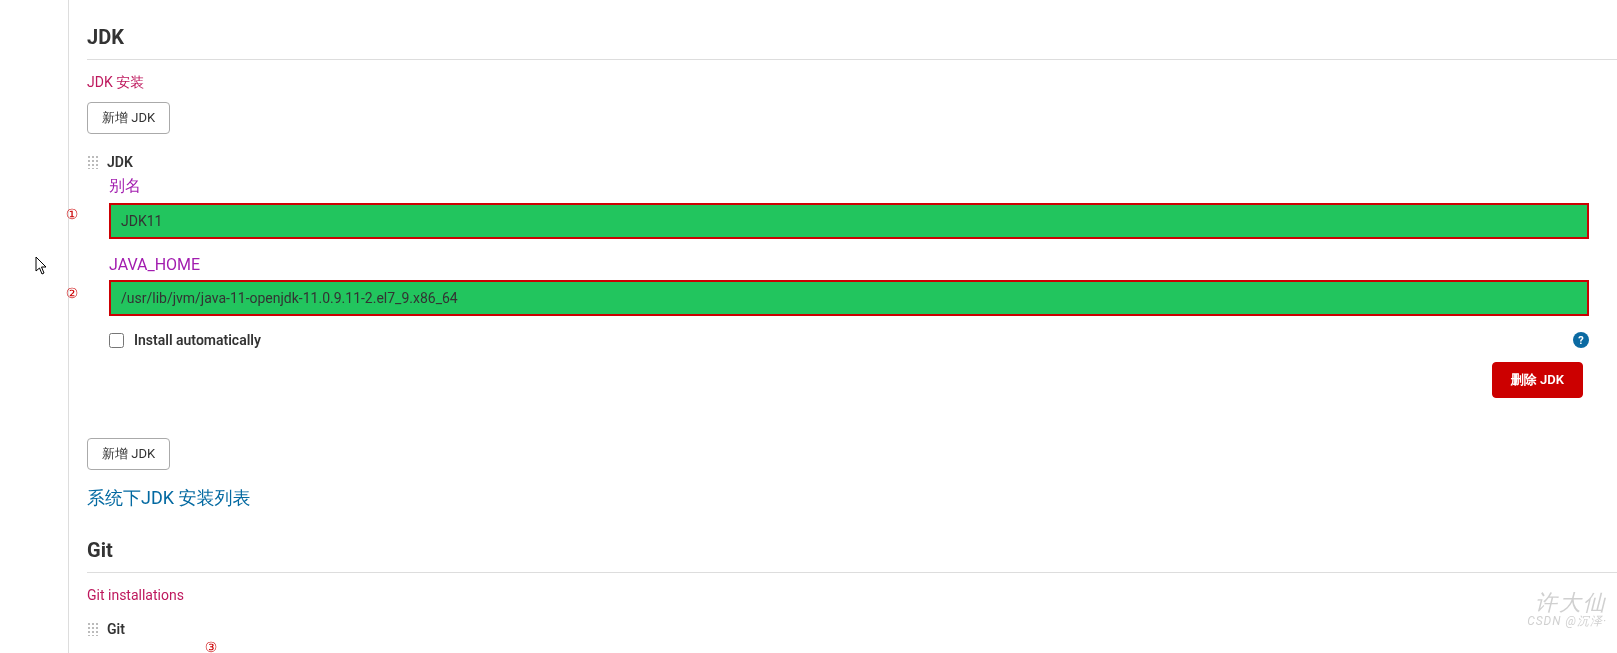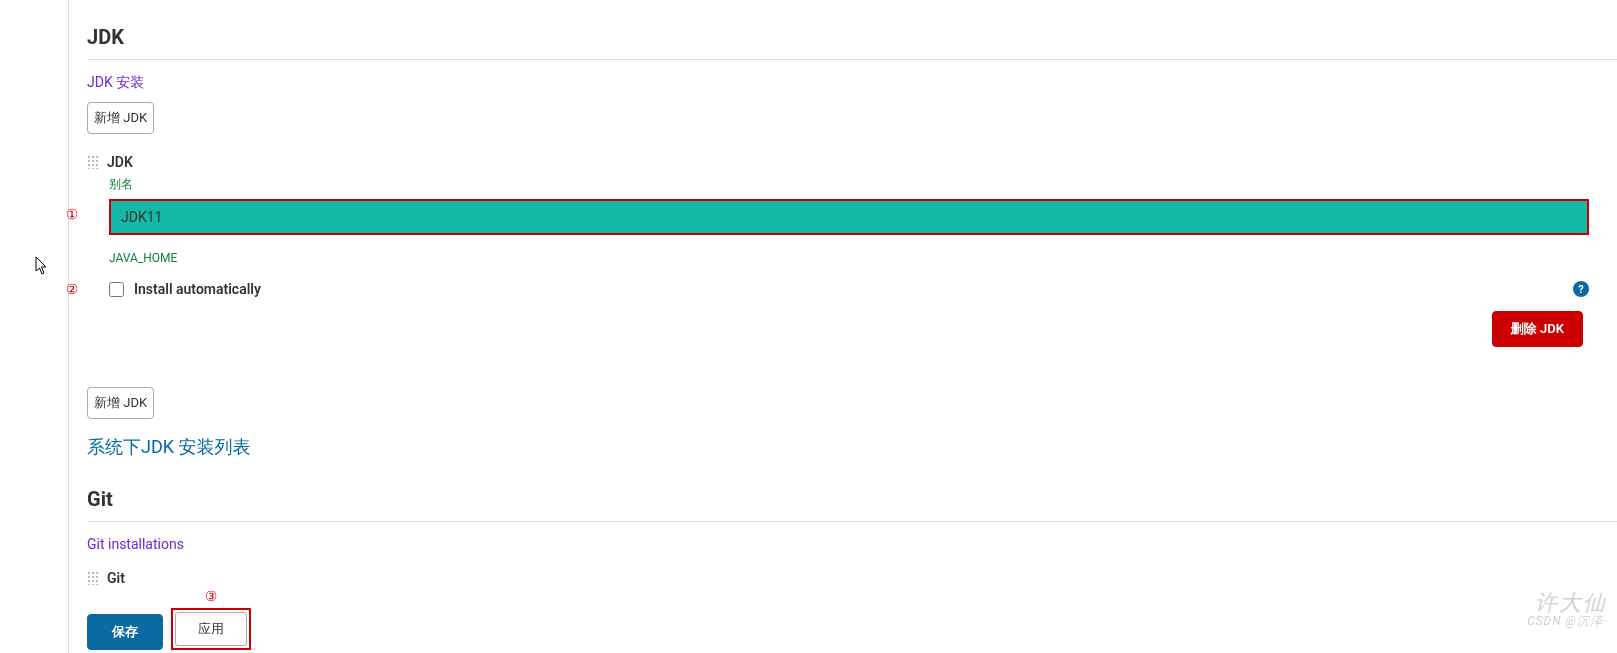--- a/index.html
+++ b/index.html
@@ -20,30 +20,30 @@
     font-size: 20px;
     font-weight: 700;
     color: #333;
     margin-bottom: 8px;
     border-bottom: 1px solid #ddd;
     padding-bottom: 10px;
     padding-right: 28px;
   }
   .section-sub {
     font-size: 14px;
-    color: #6d28d9;
+    color: #be185d;
     margin: 14px 0 10px 0;
   }
   .btn {
     display: inline-block;
     border: 1px solid #aaa;
     background: #fff;
     color: #333;
     font-size: 13px;
-    padding: 6px 6px;
+    padding: 6px 14px;
     border-radius: 4px;
     cursor: pointer;
     font-family: inherit;
   }
   .btn-primary {
     background: #0b6aa2;
     border-color: #0b6aa2;
     color: #fff;
     padding: 8px 24px;
     font-weight: 600;
@@ -79,29 +79,29 @@
     font-size: 14px;
     color: #333;
     font-weight: 600;
   }
   .field-row {
     position: relative;
     margin-left: 22px;
     margin-bottom: 16px;
   }
   .field-label {
-    font-size: 12px;
-    color: #15803d;
+    font-size: 16px;
+    color: #a21caf;
     margin-bottom: 6px;
     display: block;
   }
   .text-input {
     width: 100%;
     border: 2px solid #cc0003;
-    background: #14b8a6;
+    background: #22c55e;
     font-size: 14px;
     padding: 8px 10px;
     color: #333;
     font-family: inherit;
     outline: none;
   }
   .annot-badge {
     position: absolute;
     left: -46px;
     width: 18px;
@@ -240,20 +240,21 @@
 
     <div class="field-row">
       <span class="annot-badge" style="top:30px;">①</span>
       <label class="field-label">别名</label>
       <input type="text" class="text-input" value="JDK11" style="">
     </div>
 
     <div class="field-row">
       <span class="annot-badge" style="top:30px;">②</span>
       <label class="field-label">JAVA_HOME</label>
+      <input type="text" class="text-input" value="/usr/lib/jvm/java-11-openjdk-11.0.9.11-2.el7_9.x86_64" style="">
     </div>
 
     <div class="checkbox-row">
       <div class="left">
         <input type="checkbox" style="">
         <span class="checkbox-label">Install automatically</span>
       </div>
       <span class="help-icon">?</span>
     </div>
 

